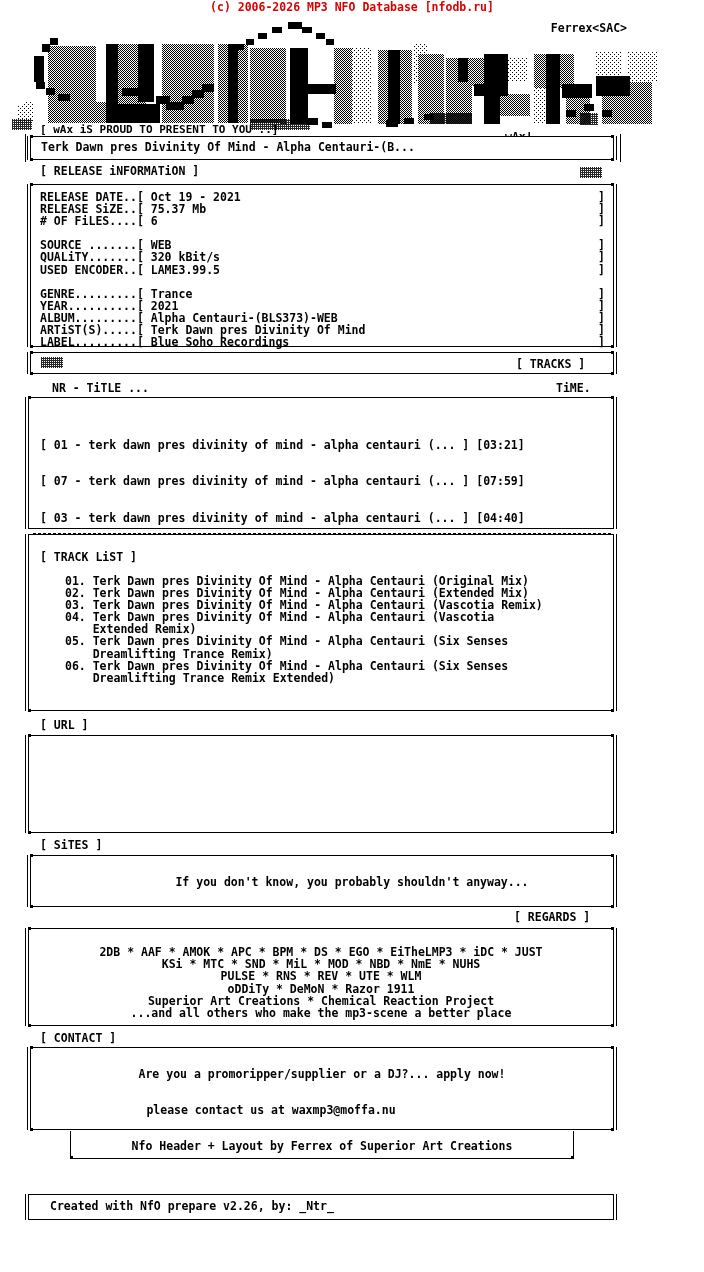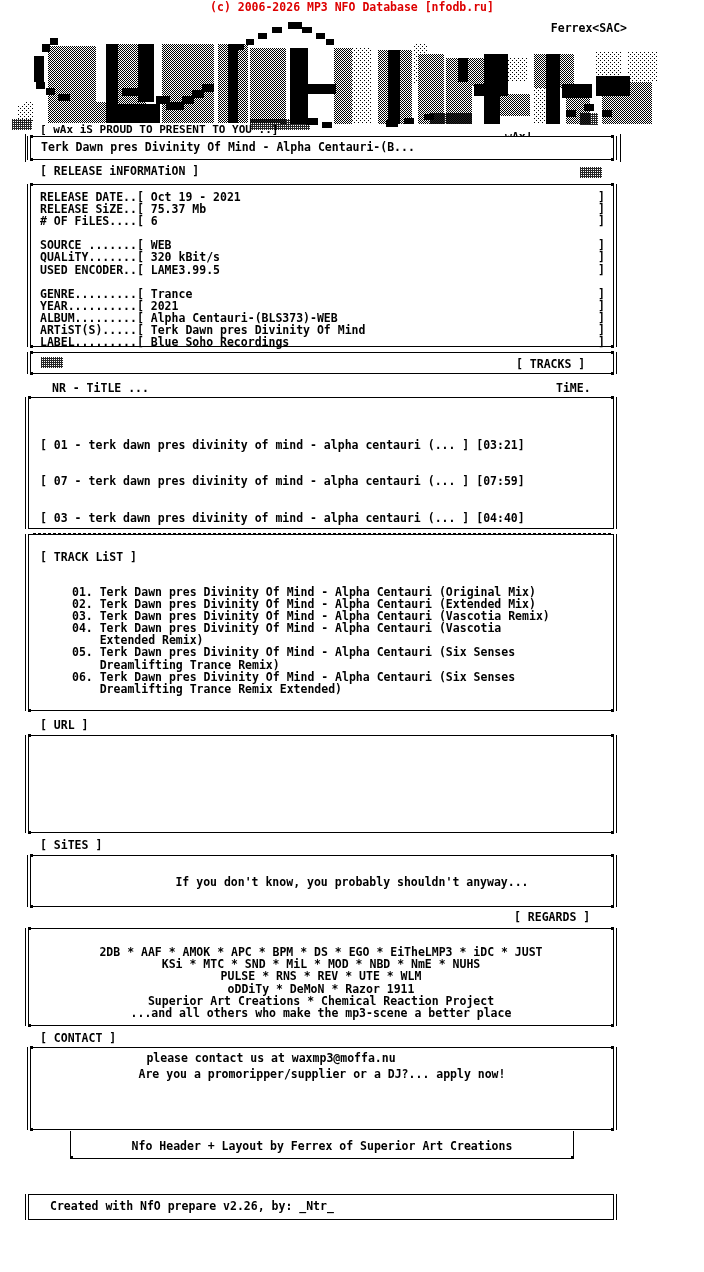--- a/index.html
+++ b/index.html
@@ -356,21 +356,21 @@
   </div>
 
 
   <div class="hr-dash" style="left:33px; top:533px; width:578px;"></div>
 
   <div class="box-dbl" style="left:28px; top:534px; width:586px; height:177px;"></div>
   <div class="corner" style="left:28px; top:709px;"></div>
   <div class="corner" style="left:611px; top:709px;"></div>
 
   <div class="mono content" style="left:40px; top:551px;">[ TRACK LiST ]</div>
-  <div class="mono content" style="left:72px; top:575px;margin-top:11px;">01. Terk Dawn pres Divinity Of Mind - Alpha Centauri (Original Mix)
+  <div class="mono content" style="left:65px; top:575px;">01. Terk Dawn pres Divinity Of Mind - Alpha Centauri (Original Mix)
 02. Terk Dawn pres Divinity Of Mind - Alpha Centauri (Extended Mix)
 03. Terk Dawn pres Divinity Of Mind - Alpha Centauri (Vascotia Remix)
 04. Terk Dawn pres Divinity Of Mind - Alpha Centauri (Vascotia
     Extended Remix)
 05. Terk Dawn pres Divinity Of Mind - Alpha Centauri (Six Senses
     Dreamlifting Trance Remix)
 06. Terk Dawn pres Divinity Of Mind - Alpha Centauri (Six Senses
     Dreamlifting Trance Remix Extended)</div>
 
   <div class="mono content" style="left:40px; top:719px;">[ URL ]</div>
@@ -401,21 +401,21 @@
 Superior Art Creations * Chemical Reaction Project
 ...and all others who make the mp3-scene a better place</div>
 
   <div class="mono content" style="left:40px; top:1032px;">[ CONTACT ]</div>
   <div class="box-dbl" style="left:30px; top:1047px; width:584px; height:83px;"></div>
   <div class="corner" style="left:30px; top:1046px;"></div>
   <div class="corner" style="left:611px; top:1046px;"></div>
   <div class="corner" style="left:30px; top:1128px;"></div>
   <div class="corner" style="left:611px; top:1128px;"></div>
   <div class="mono content centered" style="left:30px; top:1068px; width:584px;">Are you a promoripper/supplier or a DJ?... apply now!</div>
-  <div class="mono content centered" style="left:30px; top:1052px; width:482px;">please contact us at waxmp3@moffa.nu</div>
+  <div class="mono content centered" style="left:30px; top:1104px; width:482px;">please contact us at waxmp3@moffa.nu</div>
 
   <div class="box" style="left:70px; top:1131px; width:504px; height:28px; border-top:none;"></div>
   <div class="corner" style="left:70px; top:1156px;"></div>
   <div class="corner" style="left:571px; top:1156px;"></div>
   <div class="mono content centered" style="left:70px; top:1140px; width:504px;">Nfo Header + Layout by Ferrex of Superior Art Creations</div>
 
   <div class="box-dbl" style="left:28px; top:1194px; width:586px; height:26px;"></div>
   <div class="mono content" style="left:50px; top:1200px;">Created with NfO prepare v2.26, by: _Ntr_</div>
 
 </div>

